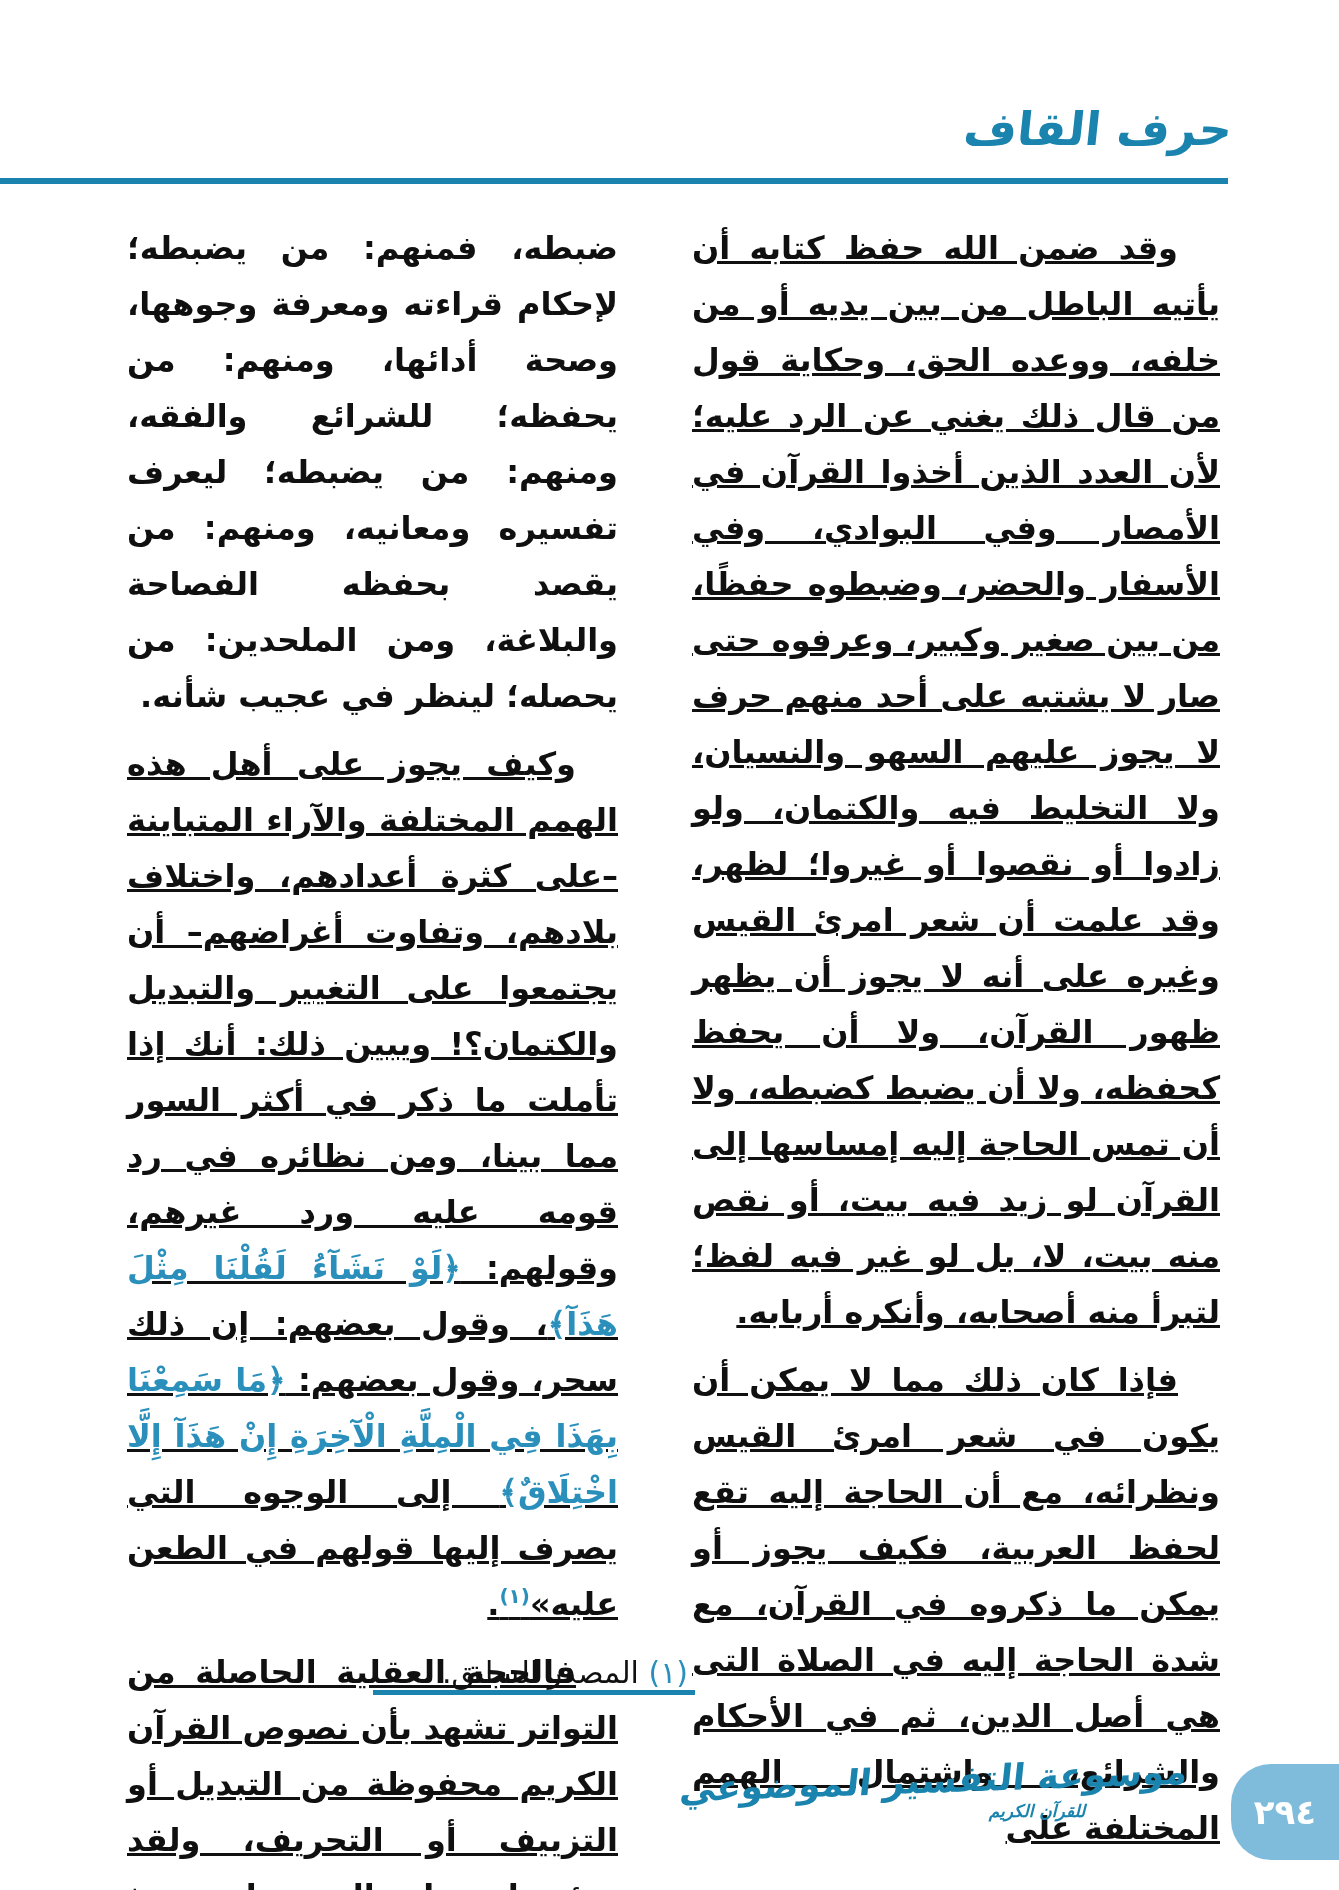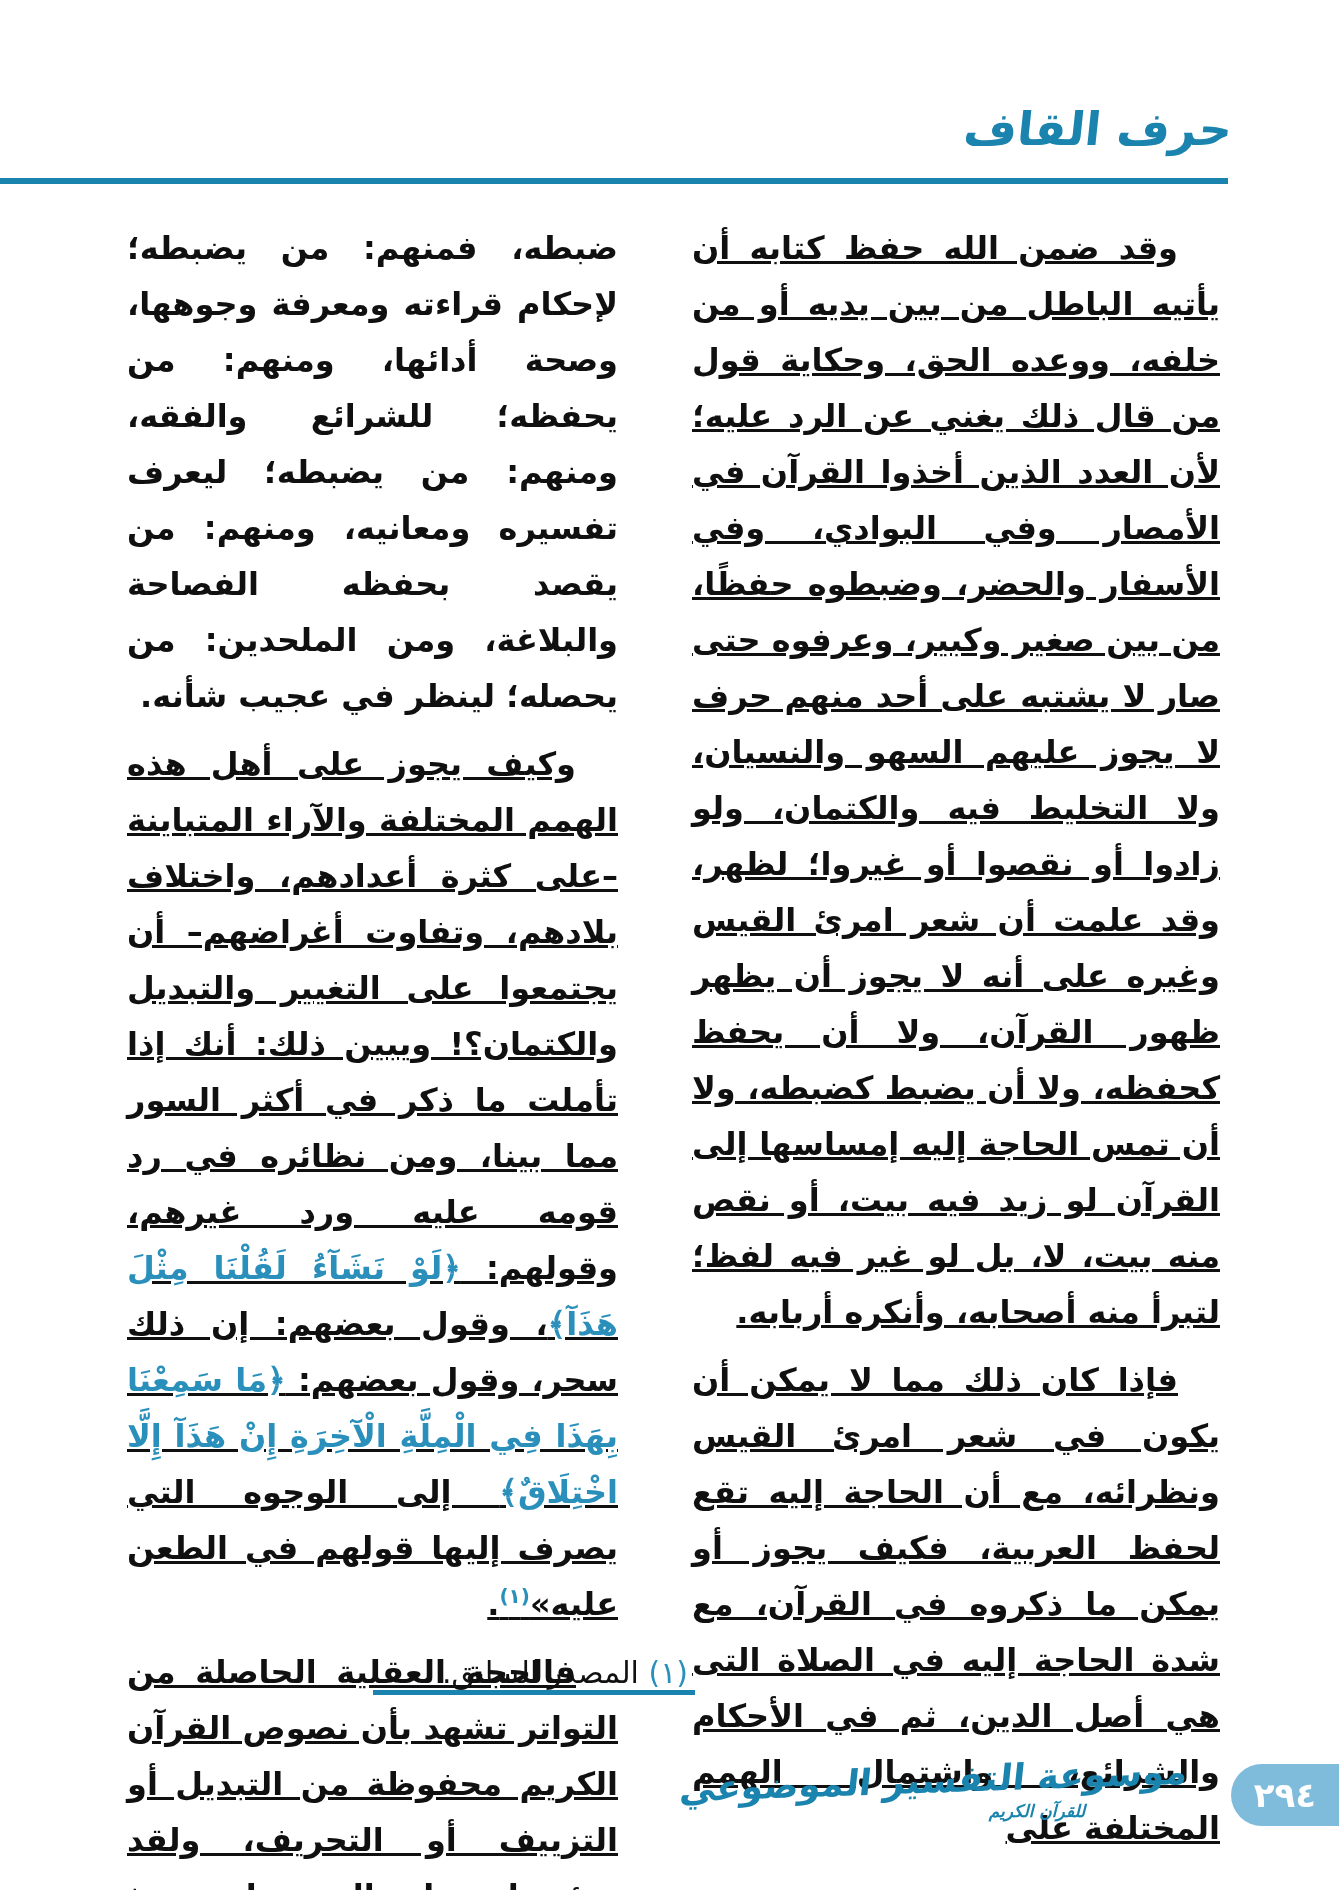--- a/index.html
+++ b/index.html
@@ -87,21 +87,21 @@
     white-space:nowrap;
   }
   .logo-sub{
     font-size:17px;font-weight:bold;
     margin-top:4px;
     font-style:italic;
   }
   .page-pill{
     position:absolute;
     top:1764px;right:0;
-    width:108px;height:62px;
+    width:108px;height:96px;
     background:#7fbcdc;
     border-radius:40px 0 0 40px;
     display:flex;align-items:center;justify-content:center;
     color:#ffffff;
     font-size:34px;font-weight:bold;
   }
 </style>
 </head>
 <body>
 

